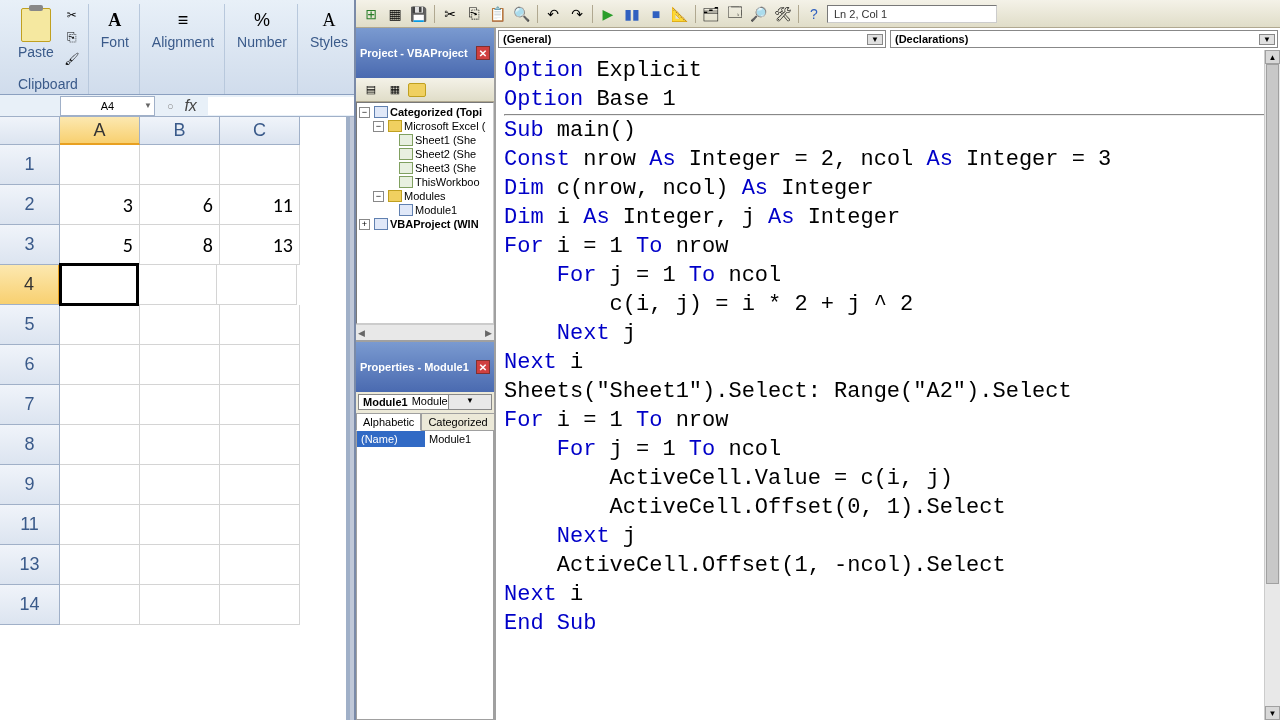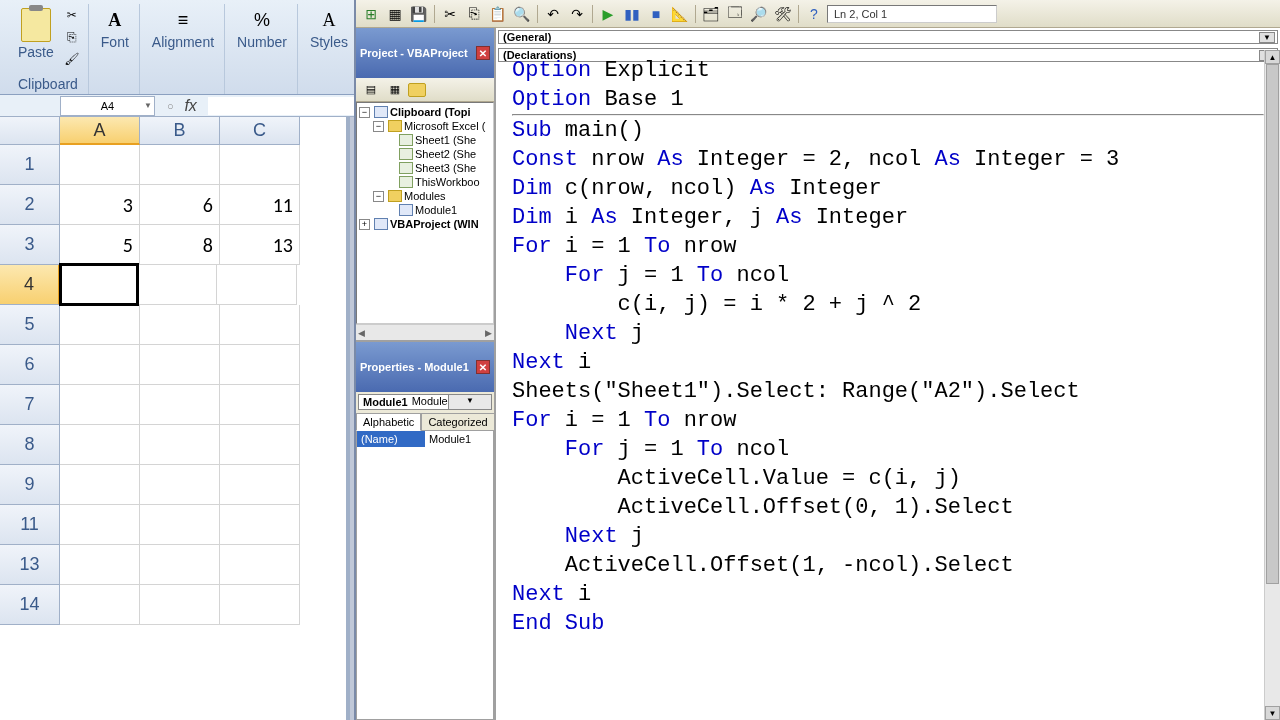--- a/index.html
+++ b/index.html
@@ -70,25 +70,25 @@
 .props-row { display: flex; }
 .props-key { width: 50%; background: #316ac5; color: #fff; padding: 2px 4px; font-size: 11px; }
 .props-val { width: 50%; padding: 2px 4px; font-size: 11px; }
 .props-combo { display:flex; border:1px solid #888; background:#fff; margin:2px; }
 .props-combo span:first-child { font-weight:bold; padding:1px 4px; }
 .props-combo span:last-child { flex:1; padding:1px 4px; }
 .props-combo .dd { width:14px; text-align:center; border-left:1px solid #888; background:#e8e8e8; font-size:8px; }
 
 
 .code-panel { flex: 1; display: flex; flex-direction: column; background: #fff; }
-.code-dropdowns { display: flex; height: 22px; flex-direction: column; }
+.code-dropdowns { display: flex; height: 22px; }
 .code-dd { flex: 1; border: 1px solid #888; background: #fff; display: flex; align-items: center; padding: 0 4px; font-size: 11px; font-weight: bold; margin: 2px; position: relative; cursor: pointer; }
 .code-dd::after { content: '▼'; position: absolute; right: 2px; font-size: 8px; background: #e0e0e0; border: 1px solid #888; width: 14px; text-align: center; }
 .code-area { flex: 1; position: relative; overflow: hidden; }
-.code-text { font-family: "Courier New", monospace; font-size: 22px; line-height: 29px; padding: 6px 16px; white-space: pre; color: #000; }
+.code-text { font-family: "Courier New", monospace; font-size: 22px; line-height: 29px; padding: 6px 8px; white-space: pre; color: #000; }
 .kw { color: #0000c8; }
 .code-rule { border-top: 1px solid #888; margin: 0; }
 .code-scroll { position: absolute; right: 0; top: 0; bottom: 0; width: 16px; background: #e8e8e8; border-left: 1px solid #ccc; }
 .code-scroll-thumb { position: absolute; left: 1px; right: 1px; top: 14px; height: 520px; background: #c8c8c8; border: 1px solid #a0a0a0; }
 .code-scroll-btn { position:absolute; left:0; right:0; height:14px; background:#d8d8d8; border:1px solid #a0a0a0; font-size:8px; display:flex; align-items:center; justify-content:center; }
 </style>
 </head>
 <body>
 
 <div class="ribbon">
@@ -270,21 +270,21 @@
       </div>
       <div class="panel-toolbar">
         <div class="tb-btn" style="font-size:11px;">▤</div>
         <div class="tb-btn" style="font-size:11px;">▦</div>
         <div class="tb-btn" style="background:#f0d060;border:1px solid #c0a020;width:18px;height:14px;"></div>
       </div>
       <div class="tree">
         <div class="tree-item">
             <span class="tree-exp">−</span>
             <span class="tree-icon module-icon"></span>
-            <b>Clipboard (Topi</b>
+            <b>Categorized (Topi</b>
           </div>
         <div class="tree-item">
             <span class="tree-indent" style="width:12px;"></span>
             <span class="tree-exp">−</span>
             <span class="tree-icon folder-icon"></span>
             <span>Microsoft Excel (</span>
           </div>
         <div class="tree-item">
             <span class="tree-indent" style="width:38px;"></span>
             <span class="tree-icon sheet-icon"></span>

